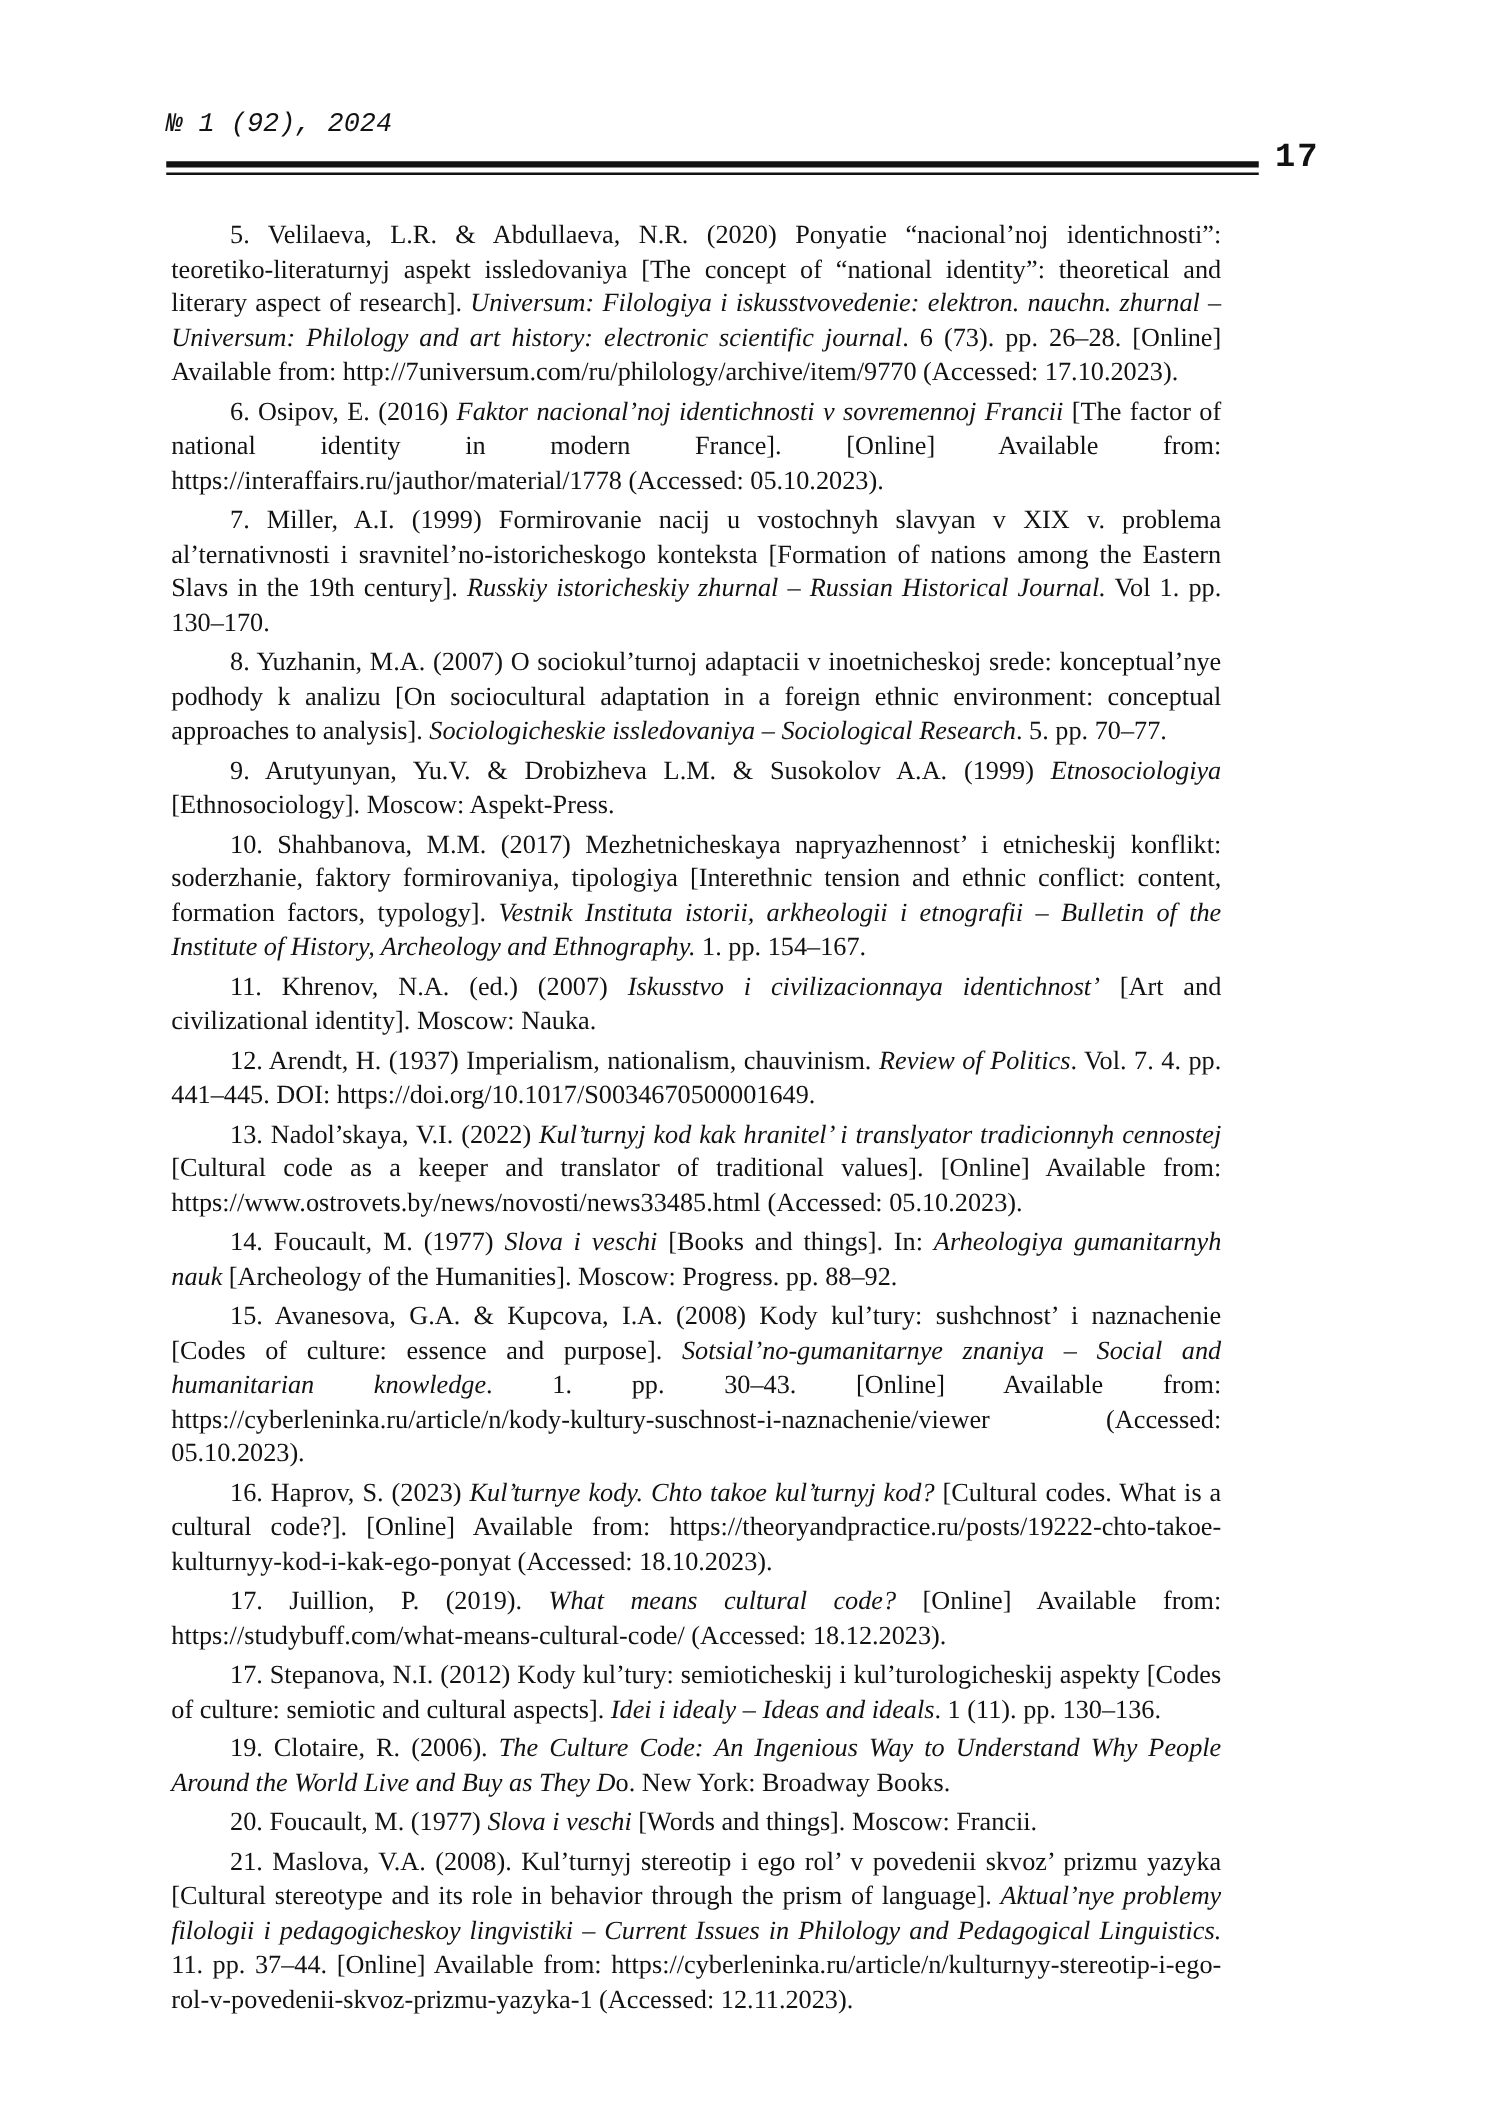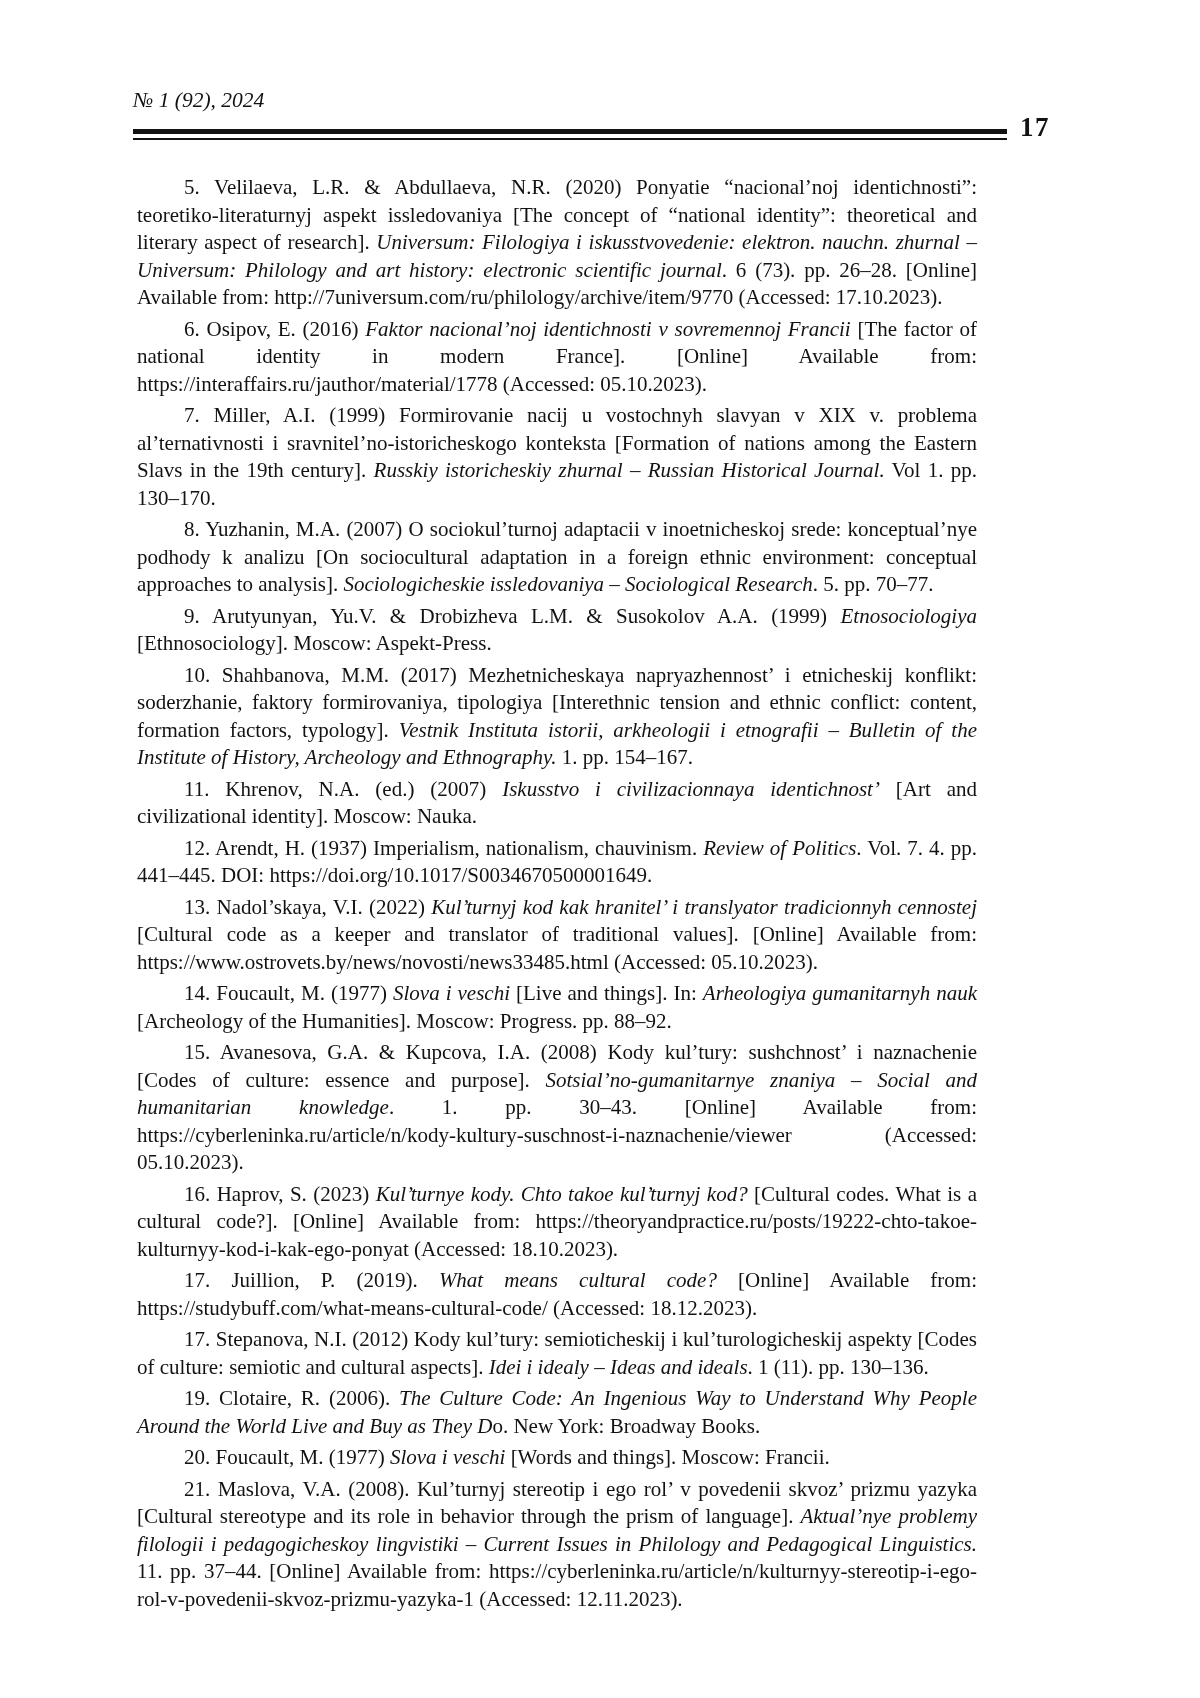--- a/index.html
+++ b/index.html
@@ -20,20 +20,21 @@
     position: absolute;
     left: 133px;
     top: 88px;
     width: 848px;
     display: flex;
     justify-content: space-between;
     align-items: center;
     font-style: italic;
     font-size: 21.5px;
     white-space: nowrap;
+    font-family: Liberation Mono, monospace;
   }
   .rule-thick {
     position: absolute;
     left: 133px;
     top: 129px;
     width: 874px;
     height: 5px;
     background: #121212;
   }
   .rule-thin {
@@ -41,21 +42,21 @@
     left: 133px;
     top: 138px;
     width: 874px;
     height: 2px;
     background: #121212;
   }
   .page-number {
     position: absolute;
     left: 1020px;
     top: 112px;
-    font-family: Liberation Serif, serif;
+    font-family: Liberation Mono, monospace;
     font-weight: 700;
     font-size: 27px;
     letter-spacing: 1.5px;
     font-style: normal;
   }
   .refs {
     position: absolute;
     left: 133px;
     top: 170px;
     width: 848px;
@@ -90,21 +91,21 @@
   <div class="refs">
       <p><span>5. Velilaeva, L.R. &amp; Abdullaeva, N.R. (2020) Ponyatie “nacional’noj identichnosti”: teoretiko-literaturnyj aspekt issledovaniya [The concept of “national identity”: theoretical and literary aspect of research]. </span><em>Universum: Filologiya i iskusstvovedenie: elektron. nauchn. zhurnal – Universum: Philology and art history: electronic scientific journal</em><span>. 6 (73). pp. 26–28. [Online] Available from: http://7universum.com/ru/philology/archive/item/9770 (Accessed: 17.10.2023).</span></p>
       <p><span>6. Osipov, E. (2016) </span><em>Faktor nacional’noj identichnosti v sovremennoj Francii</em><span> [The factor of national identity in modern France]. [Online] Available from: https://interaffairs.ru/jauthor/material/1778 (Accessed: 05.10.2023).</span></p>
       <p><span>7. Miller, A.I. (1999) Formirovanie nacij u vostochnyh slavyan v XIX v. problema al’ternativnosti i sravnitel’no-istoricheskogo konteksta [Formation of nations among the Eastern Slavs in the 19th century]. </span><em>Russkiy istoricheskiy zhurnal – Russian Historical Journal.</em><span> Vol 1. pp. 130–170.</span></p>
       <p><span>8. Yuzhanin, M.A. (2007) O sociokul’turnoj adaptacii v inoetnicheskoj srede: konceptual’nye podhody k analizu [On sociocultural adaptation in a foreign ethnic environment: conceptual approaches to analysis]. </span><em>Sociologicheskie issledovaniya – Sociological Research</em><span>. 5. pp. 70–77.</span></p>
       <p><span>9. Arutyunyan, Yu.V. &amp; Drobizheva L.M. &amp; Susokolov A.A. (1999) </span><em>Etnosociologiya</em><span> [Ethnosociology]. Moscow: Aspekt-Press.</span></p>
       <p><span>10. Shahbanova, M.M. (2017) Mezhetnicheskaya napryazhennost’ i etnicheskij konflikt: soderzhanie, faktory formirovaniya, tipologiya [Interethnic tension and ethnic conflict: content, formation factors, typology]. </span><em>Vestnik Instituta istorii, arkheologii i etnografii – Bulletin of the Institute of History, Archeology and Ethnography.</em><span> 1. pp. 154–167.</span></p>
       <p><span>11. Khrenov, N.A. (ed.) (2007) </span><em>Iskusstvo i civilizacionnaya identichnost’</em><span> [Art and civilizational identity]. Moscow: Nauka.</span></p>
       <p><span>12. Arendt, H. (1937) Imperialism, nationalism, chauvinism. </span><em>Review of Politics</em><span>. Vol. 7. 4. pp. 441–445. DOI: https://doi.org/10.1017/S0034670500001649.</span></p>
       <p><span>13. Nadol’skaya, V.I. (2022) </span><em>Kul’turnyj kod kak hranitel’ i translyator tradicionnyh cennostej</em><span> [Cultural code as a keeper and translator of traditional values]. [Online] Available from: https://www.ostrovets.by/news/novosti/news33485.html (Accessed: 05.10.2023).</span></p>
-      <p><span>14. Foucault, M. (1977) </span><em>Slova i veschi</em><span> [Live and things]. In: </span><em>Arheologiya gumanitarnyh nauk</em><span> [Archeology of the Humanities]. Moscow: Progress. pp. 88–92.</span></p>
+      <p><span>14. Foucault, M. (1977) </span><em>Slova i veschi</em><span> [Books and things]. In: </span><em>Arheologiya gumanitarnyh nauk</em><span> [Archeology of the Humanities]. Moscow: Progress. pp. 88–92.</span></p>
       <p><span>15. Avanesova, G.A. &amp; Kupcova, I.A. (2008) Kody kul’tury: sushchnost’ i naznachenie [Codes of culture: essence and purpose]. </span><em>Sotsial’no-gumanitarnye znaniya – Social and humanitarian knowledge</em><span>. 1. pp. 30–43. [Online] Available from: https://cyberleninka.ru/article/n/kody-kultury-suschnost-i-naznachenie/viewer (Accessed: 05.10.2023).</span></p>
       <p><span>16. Haprov, S. (2023) </span><em>Kul’turnye kody. Chto takoe kul’turnyj kod?</em><span> [Cultural codes. What is a cultural code?]. [Online] Available from: https://theoryandpractice.ru/posts/19222-chto-takoe-kulturnyy-kod-i-kak-ego-ponyat (Accessed: 18.10.2023).</span></p>
       <p><span>17. Juillion, P. (2019). </span><em>What means cultural code?</em><span> [Online] Available from: https://studybuff.com/what-means-cultural-code/ (Accessed: 18.12.2023).</span></p>
       <p><span>17. Stepanova, N.I. (2012) Kody kul’tury: semioticheskij i kul’turologicheskij aspekty [Codes of culture: semiotic and cultural aspects]. </span><em>Idei i idealy – Ideas and ideals</em><span>. 1 (11). pp. 130–136.</span></p>
       <p><span>19. Clotaire, R. (2006). </span><em>The Culture Code: An Ingenious Way to Understand Why People Around the World Live and Buy as They D</em><span>o. New York: Broadway Books.</span></p>
       <p><span>20. Foucault, M. (1977) </span><em>Slova i veschi</em><span> [Words and things]. Moscow: Francii.</span></p>
       <p><span>21. Maslova, V.A. (2008). Kul’turnyj stereotip i ego rol’ v povedenii skvoz’ prizmu yazyka [Cultural stereotype and its role in behavior through the prism of language]. </span><em>Aktual’nye problemy filologii i pedagogicheskoy lingvistiki – Current Issues in Philology and Pedagogical Linguistics.</em><span> 11. pp. 37–44. [Online] Available from: https://cyberleninka.ru/article/n/kulturnyy-stereotip-i-ego-rol-v-povedenii-skvoz-prizmu-yazyka-1 (Accessed: 12.11.2023).</span></p>
     </div>
 
 </div>

